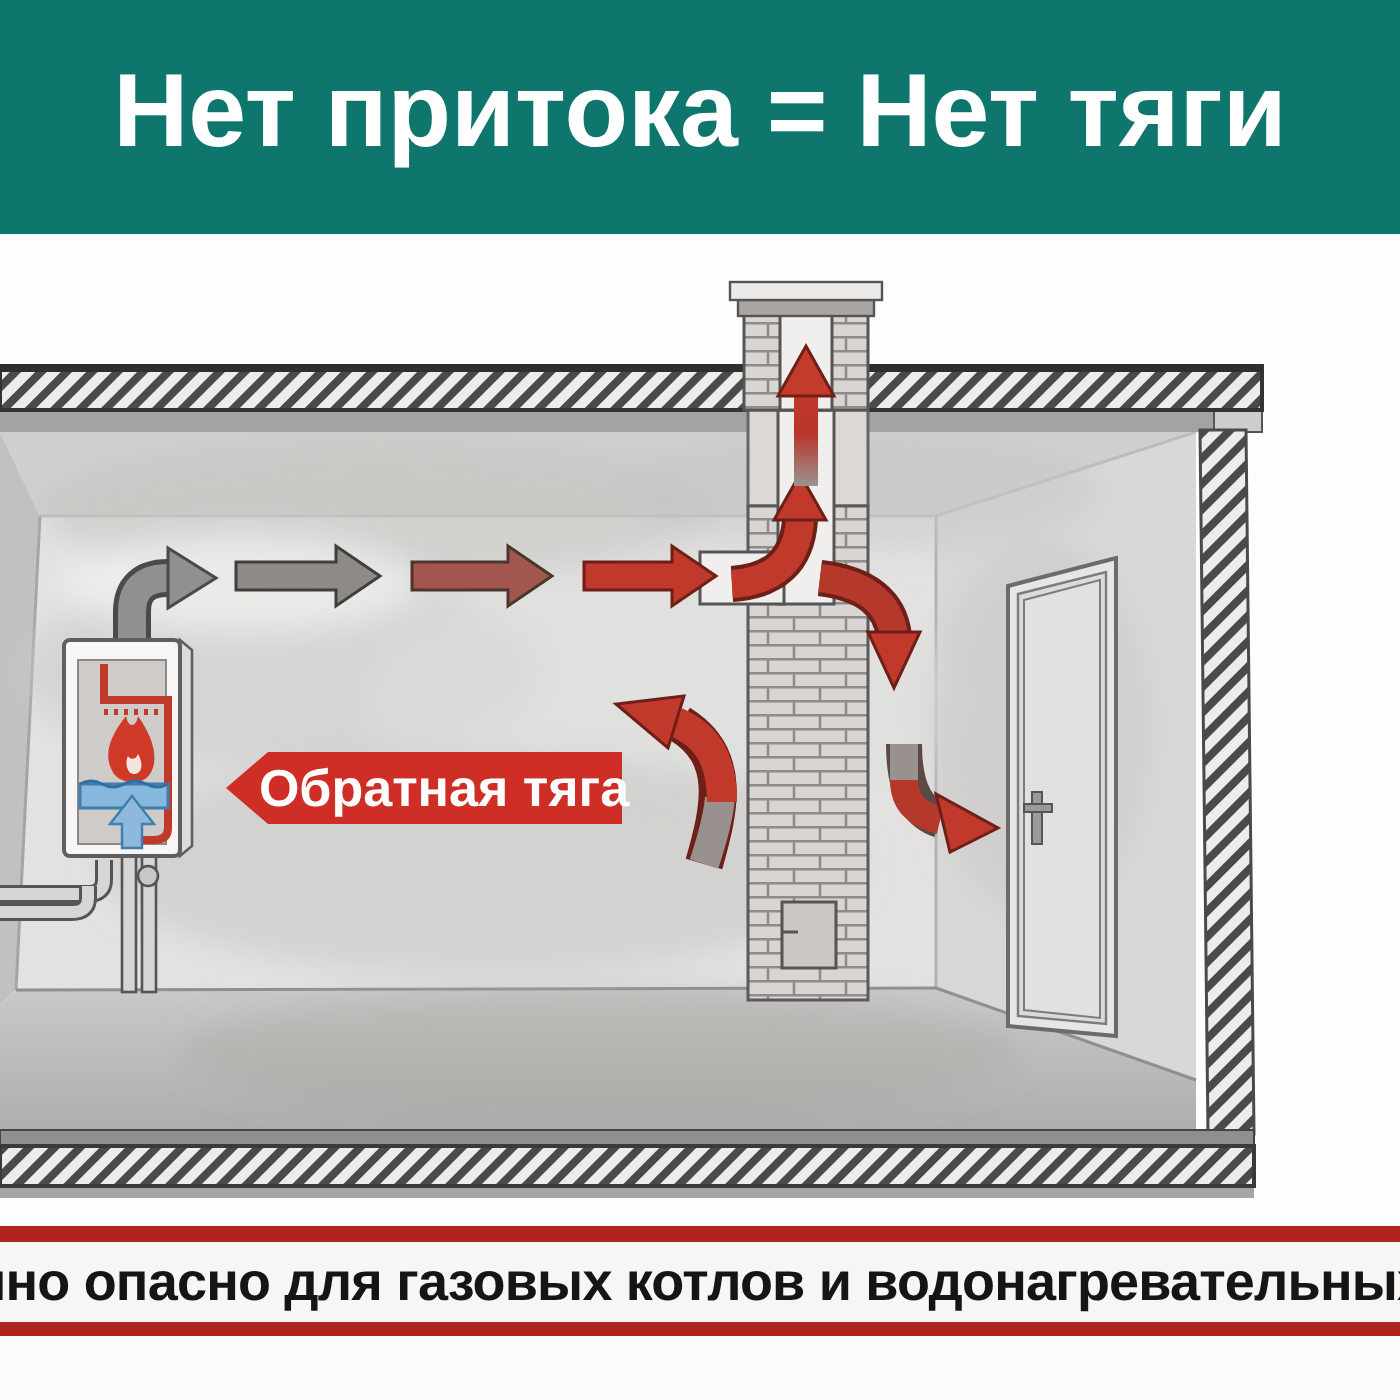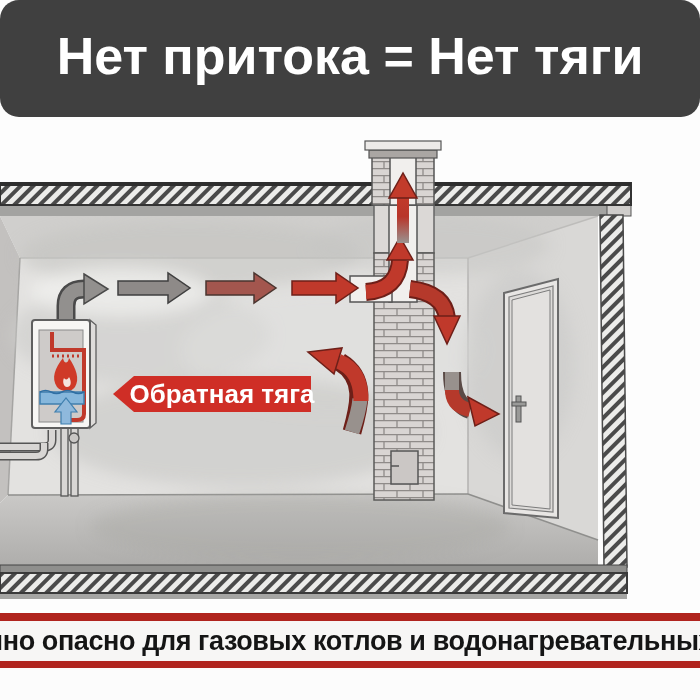--- a/index.html
+++ b/index.html
@@ -1,19 +1,19 @@
 <!DOCTYPE html>
 <html><head>
 <meta charset="utf-8">
 <style>
   html,body{margin:0;padding:0;background:#ffffff;}
   .page{position:relative;width:700px;height:700px;overflow:hidden;background:#fdfdfd;
         font-family:"Liberation Sans", sans-serif;}
-  .header{position:absolute;left:0;top:0;width:700px;height:117px;background:#404040;
-          display:flex;align-items:center;justify-content:center;border-radius:19px;}
+  .header{position:absolute;left:0;top:0;width:700px;height:117px;background:#0f766e;
+          display:flex;align-items:center;justify-content:center;}
   .header h1{margin:0;color:#ffffff;font-size:52px;font-weight:700;letter-spacing:0px;
              padding-bottom:6px;white-space:nowrap;}
   .stage{position:absolute;left:0;top:117px;width:700px;height:495px;}
   .footer-line1{position:absolute;left:0;top:613px;width:700px;height:8px;background:#b0241e;}
   .footer-band{position:absolute;left:0;top:621px;width:700px;height:40px;background:#f7f6f5;
                display:flex;align-items:center;justify-content:center;overflow:hidden;}
   .footer-band .warn{white-space:nowrap;color:#151515;font-size:27px;font-weight:700;
                      letter-spacing:-0.4px;}
   .footer-line2{position:absolute;left:0;top:661px;width:700px;height:7px;background:#b0241e;}
   .footer-rest{position:absolute;left:0;top:668px;width:700px;height:32px;background:#fcfcfc;}

